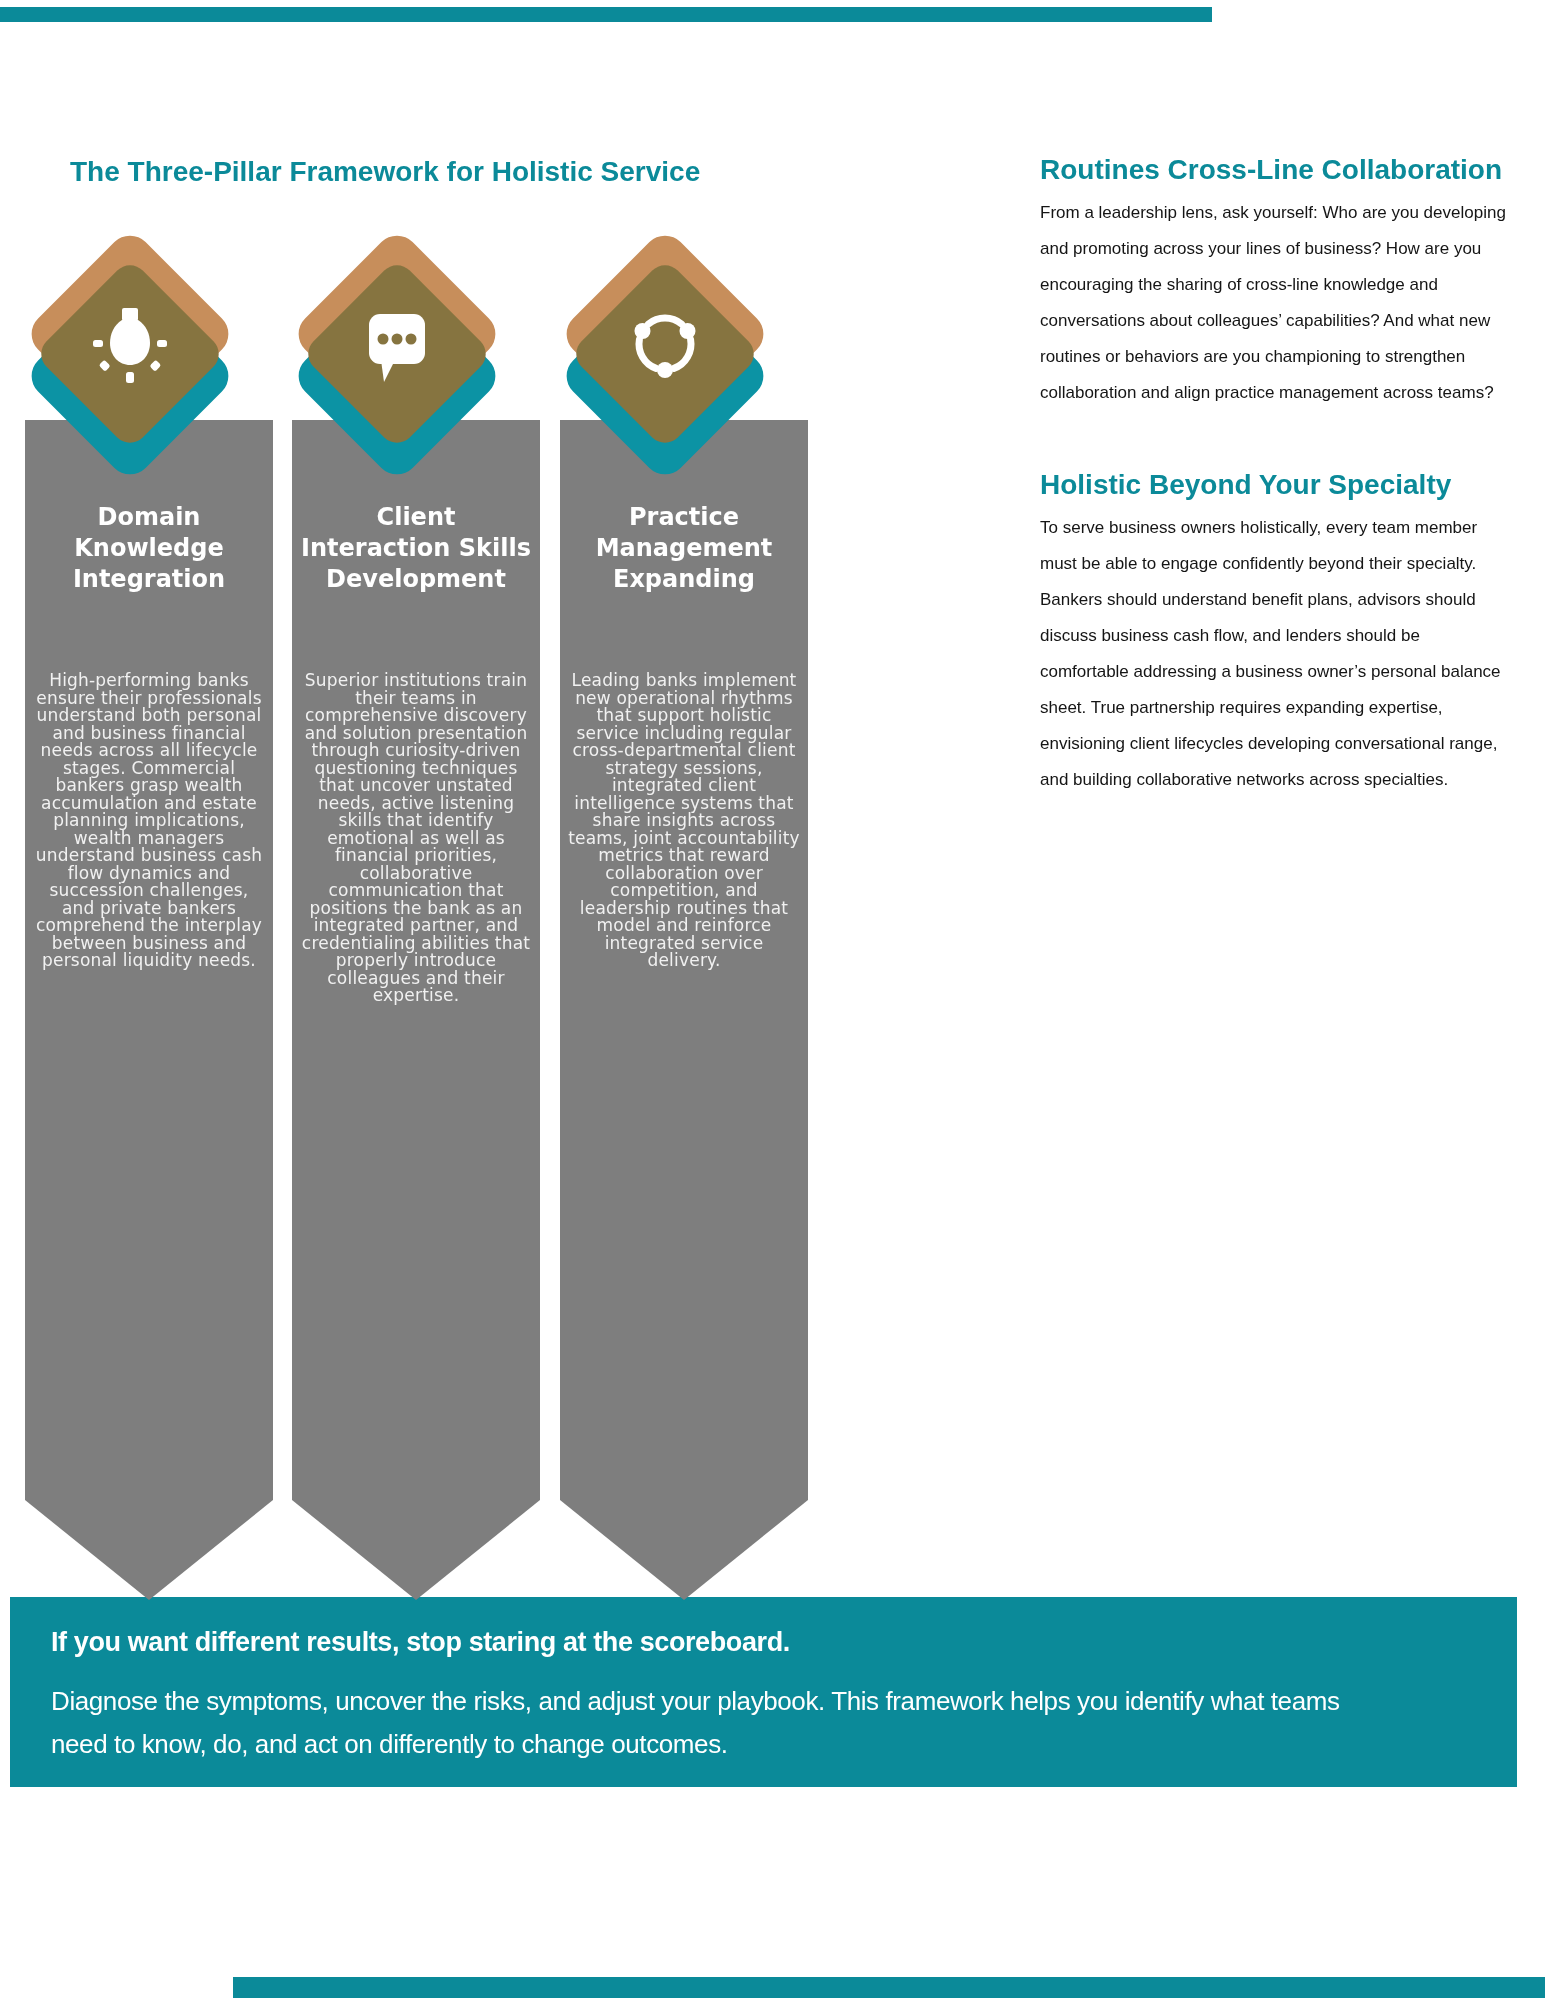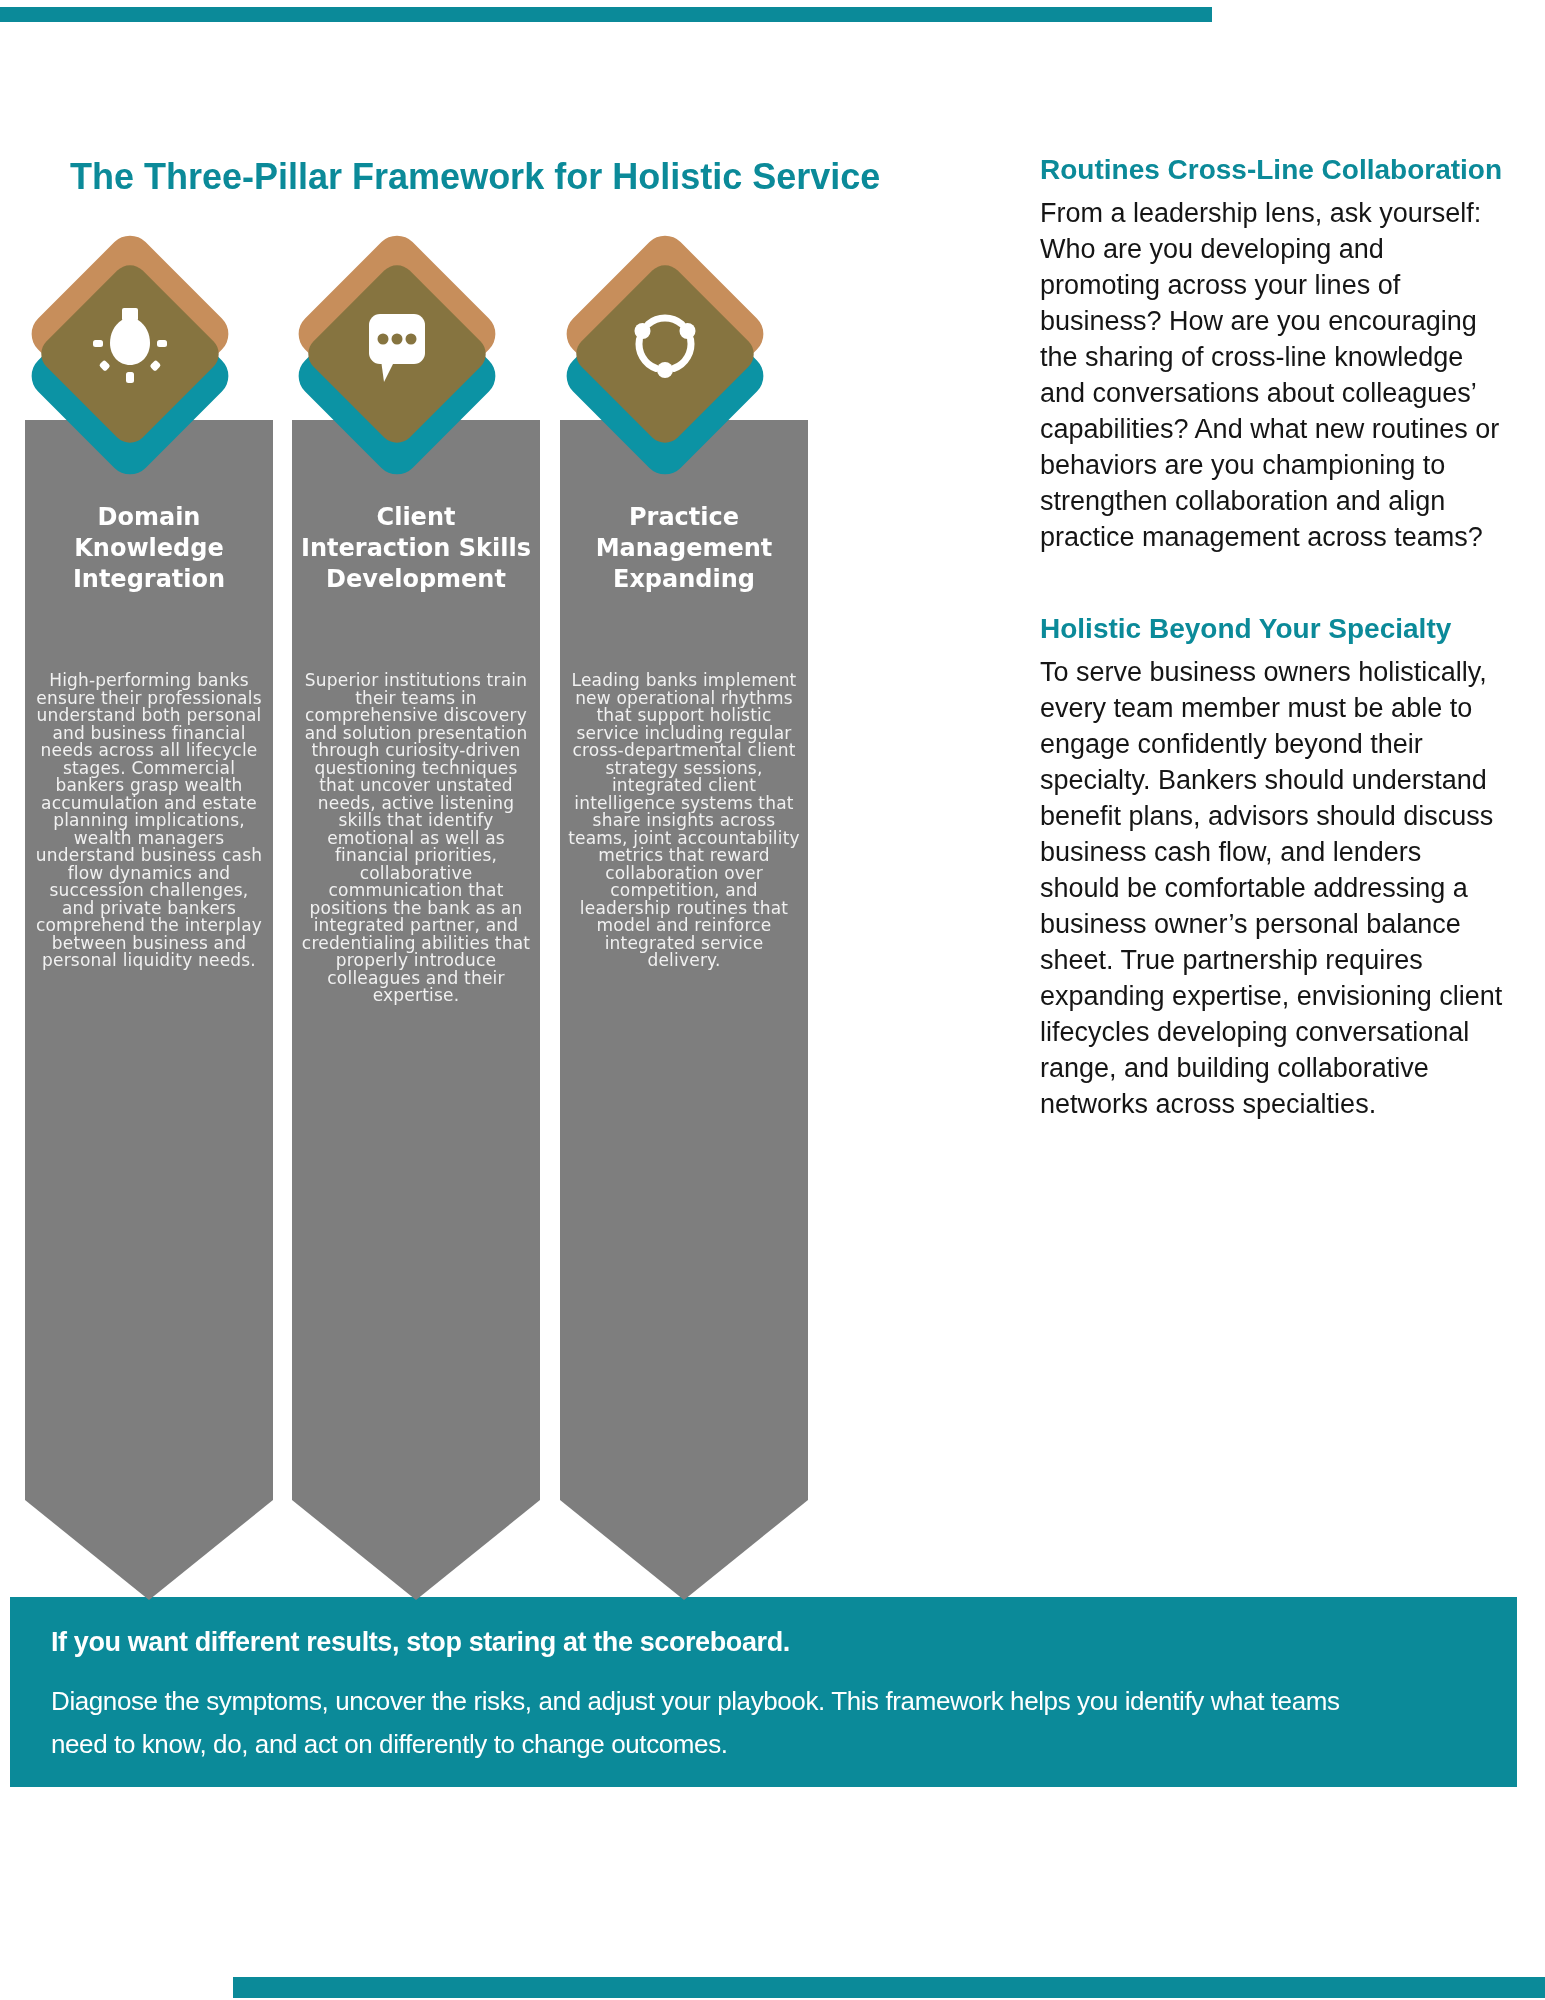--- a/index.html
+++ b/index.html
@@ -5,21 +5,21 @@
   html,body{margin:0;padding:0;background:#ffffff;}
   #page{position:relative;width:1545px;height:2000px;background:#ffffff;overflow:hidden;
         font-family:"Liberation Sans",sans-serif;}
 
   
   .top-bar{position:absolute;left:0;top:7px;width:1212px;height:15px;background:#0b8a99;}
   .bottom-bar{position:absolute;left:233px;top:1977px;width:1312px;height:21px;background:#0b8a99;}
 
   
   .page-title{position:absolute;left:70px;top:156px;width:960px;
-              font-size:36px;font-weight:bold;color:#0b8a99;letter-spacing:0px;}
+              font-size:28px;font-weight:bold;color:#0b8a99;letter-spacing:0px;}
 
   
   .pillar{position:absolute;top:420px;width:248px;height:1180px;}
   .pillar-col{position:absolute;left:0;top:0;width:100%;height:100%;background:#7e7e7e;
               -webkit-clip-path:polygon(0 0,100% 0,100% calc(100% - 100px),50% 100%,0 calc(100% - 100px));
               clip-path:polygon(0 0,100% 0,100% calc(100% - 100px),50% 100%,0 calc(100% - 100px));
               z-index:1;}
   .pillar-1{left:25px;} .pillar-2{left:292px;} .pillar-3{left:560px;}
 
   .diamond-stack{position:absolute;left:105px;top:-68px;width:0;height:0;z-index:2;}
@@ -34,21 +34,21 @@
 
   .pillar-content{position:absolute;left:0;top:0;width:100%;z-index:6;padding-top:82px;
                   font-family:"DejaVu Sans",sans-serif;text-align:center;}
   .pillar-title{height:170px;color:#ffffff;font-weight:bold;font-size:24px;line-height:31px;
                 padding:0 8px;}
   .pillar-body{color:#f1f1f1;font-size:17px;line-height:17.5px;padding:0 6px;letter-spacing:0.2px;}
 
   
   .sidebar{position:absolute;left:1040px;top:152px;width:468px;}
   .sb-heading{color:#0b8a99;font-weight:bold;font-size:28px;line-height:35px;}
-  .sb-body{color:#151515;font-size:27px;line-height:36px;margin-top:8px;}
+  .sb-body{color:#151515;font-size:17px;line-height:36px;margin-top:8px;}
   .sb-section-2{margin-top:56px;}
 
   
   .banner{position:absolute;left:10px;top:1597px;width:1507px;height:190px;background:#0b8a99;
           box-sizing:border-box;padding:30px 41px;color:#ffffff;}
   .banner-headline{font-size:27px;font-weight:bold;letter-spacing:-0.4px;}
   .banner-body{font-size:26px;line-height:43px;letter-spacing:-0.4px;margin-top:22px;max-width:1350px;}
 </style>
 </head>
 <body>

